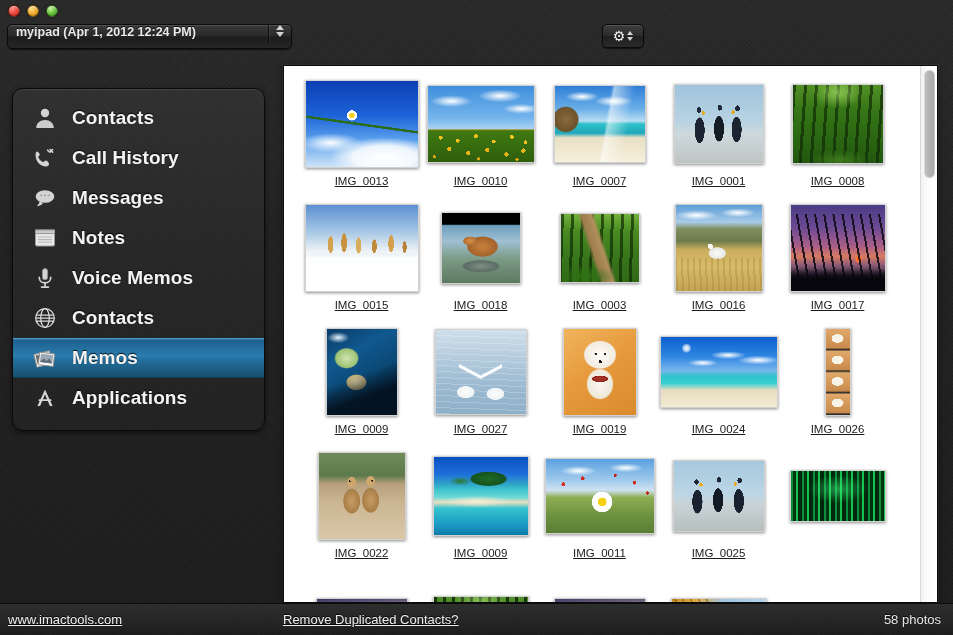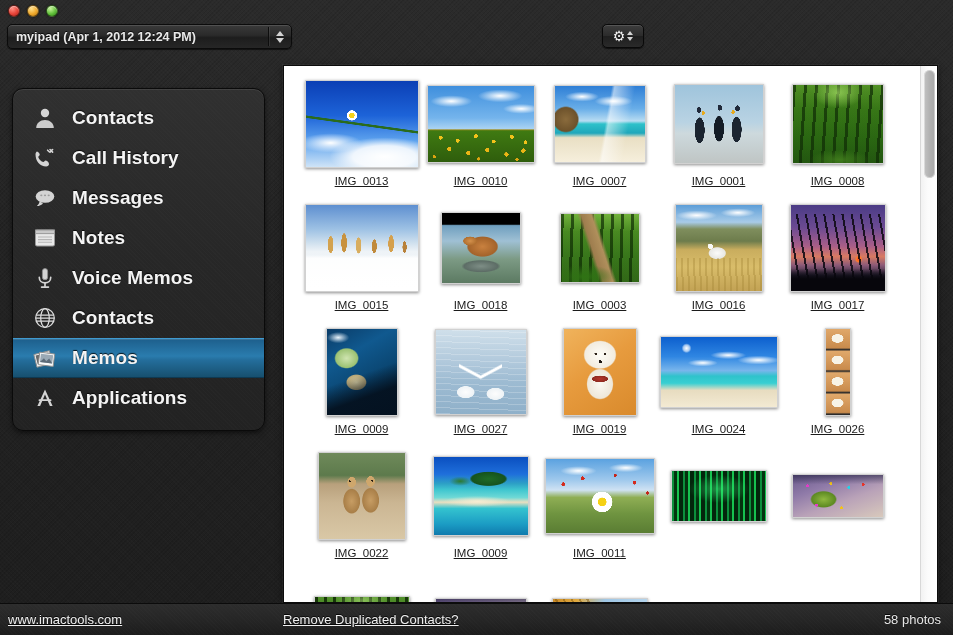--- a/index.html
+++ b/index.html
@@ -33,21 +33,21 @@
   .light.yellow { background: radial-gradient(circle at 35% 28%, #ffe08a 0%, #f0ab2e 52%, #b3720c 100%); }
   .light.green  { background: radial-gradient(circle at 35% 28%, #c8f49a 0%, #63c23c 52%, #2f7d15 100%); }
 
   
   #device-popup {
     position: absolute; left: 7px; top: 24px; width: 285px; height: 25px;
     border-radius: 5px;
     background: linear-gradient(180deg, #3a3a3a 0%, #2a2a2a 45%, #1d1d1d 55%, #262626 100%);
     border: 1px solid #0b0b0b;
     box-shadow: inset 0 1px 0 rgba(255,255,255,0.12), 0 1px 1px rgba(0,0,0,0.6);
-    display: flex; align-items: center;
+    display: flex; align-items: flex-start;
     cursor: default;
   }
   #device-popup .dv-label {
     flex: 1; color: #e9e9e9; font-size: 12.5px; font-weight: bold;
     padding-left: 8px; white-space: nowrap; overflow: hidden;
     text-shadow: 0 -1px 0 rgba(0,0,0,0.8);
   }
   .stepper-sep { width: 1px; height: 19px; background: #0d0d0d; box-shadow: 1px 0 0 rgba(255,255,255,0.08); }
   .stepper {
     width: 22px; display: flex; flex-direction: column;
@@ -551,20 +551,40 @@
       radial-gradient(circle 3px at 82% 32%,#d42a1c 60%,transparent 62%),
       radial-gradient(circle 2.6px at 64% 22%,#c4241a 60%,transparent 62%),
       radial-gradient(circle 2.6px at 94% 46%,#c4241a 60%,transparent 62%)"></div>
     <div style="background:radial-gradient(circle 13px at 52% 58%,#f5d114 0%,#f5d114 32%,#ffffff 35%,#ffffff 78%,transparent 80%)"></div>
           </div>
         </div>
         <div class="photo-label">IMG_0011</div>
       </div>
       <div class="photo-cell">
         <div class="thumb-wrap">
+          <div class="thumb" style="width: 92px; height: 72px;">
+            <div style="background:linear-gradient(180deg,#a6c8dd 0%,#bcd6e6 48%,#c9d3d6 62%,#b7bfbe 100%)"></div>
+    <div style="background:
+      radial-gradient(ellipse 9% 27% at 26% 58%,#19222e 62%,transparent 64%),
+      radial-gradient(ellipse 9% 27% at 49% 56%,#121a24 62%,transparent 64%),
+      radial-gradient(ellipse 9% 27% at 72% 57%,#19222e 62%,transparent 64%),
+      radial-gradient(ellipse 5% 13% at 26% 52%,#f5f1e4 62%,transparent 64%),
+      radial-gradient(ellipse 5% 13% at 49% 50%,#f5f1e4 62%,transparent 64%),
+      radial-gradient(ellipse 5% 13% at 72% 51%,#f5f1e4 62%,transparent 64%),
+      radial-gradient(ellipse 4% 6% at 25% 30%,#1e2737 62%,transparent 64%),
+      radial-gradient(ellipse 4% 6% at 50% 27%,#1e2737 62%,transparent 64%),
+      radial-gradient(ellipse 4% 6% at 73% 28%,#1e2737 62%,transparent 64%),
+      radial-gradient(ellipse 3% 4% at 30% 34%,#e8a91b 62%,transparent 64%),
+      radial-gradient(ellipse 3% 4% at 68% 33%,#e8a91b 62%,transparent 64%)"></div>
+          </div>
+        </div>
+        <div class="photo-label">IMG_0025</div>
+      </div>
+      <div class="photo-cell">
+        <div class="thumb-wrap">
           <div class="thumb" style="width: 96px; height: 52px;">
             <div style="background:linear-gradient(180deg,#031208 0%,#04190c 100%)"></div>
     <div style="background:repeating-linear-gradient(90deg,#0c8f3c 0 2px,#04330f 2px 5px,#16c24f 5px 7px,#03260c 7px 11px)"></div>
     <div style="background:radial-gradient(ellipse 46% 40% at 50% 36%,rgba(60,255,130,.5) 0%,transparent 70%)"></div>
           </div>
         </div>
       </div>
       <div class="photo-cell">
         <div class="thumb-wrap">
           <div class="thumb" style="width: 92px; height: 44px;">

